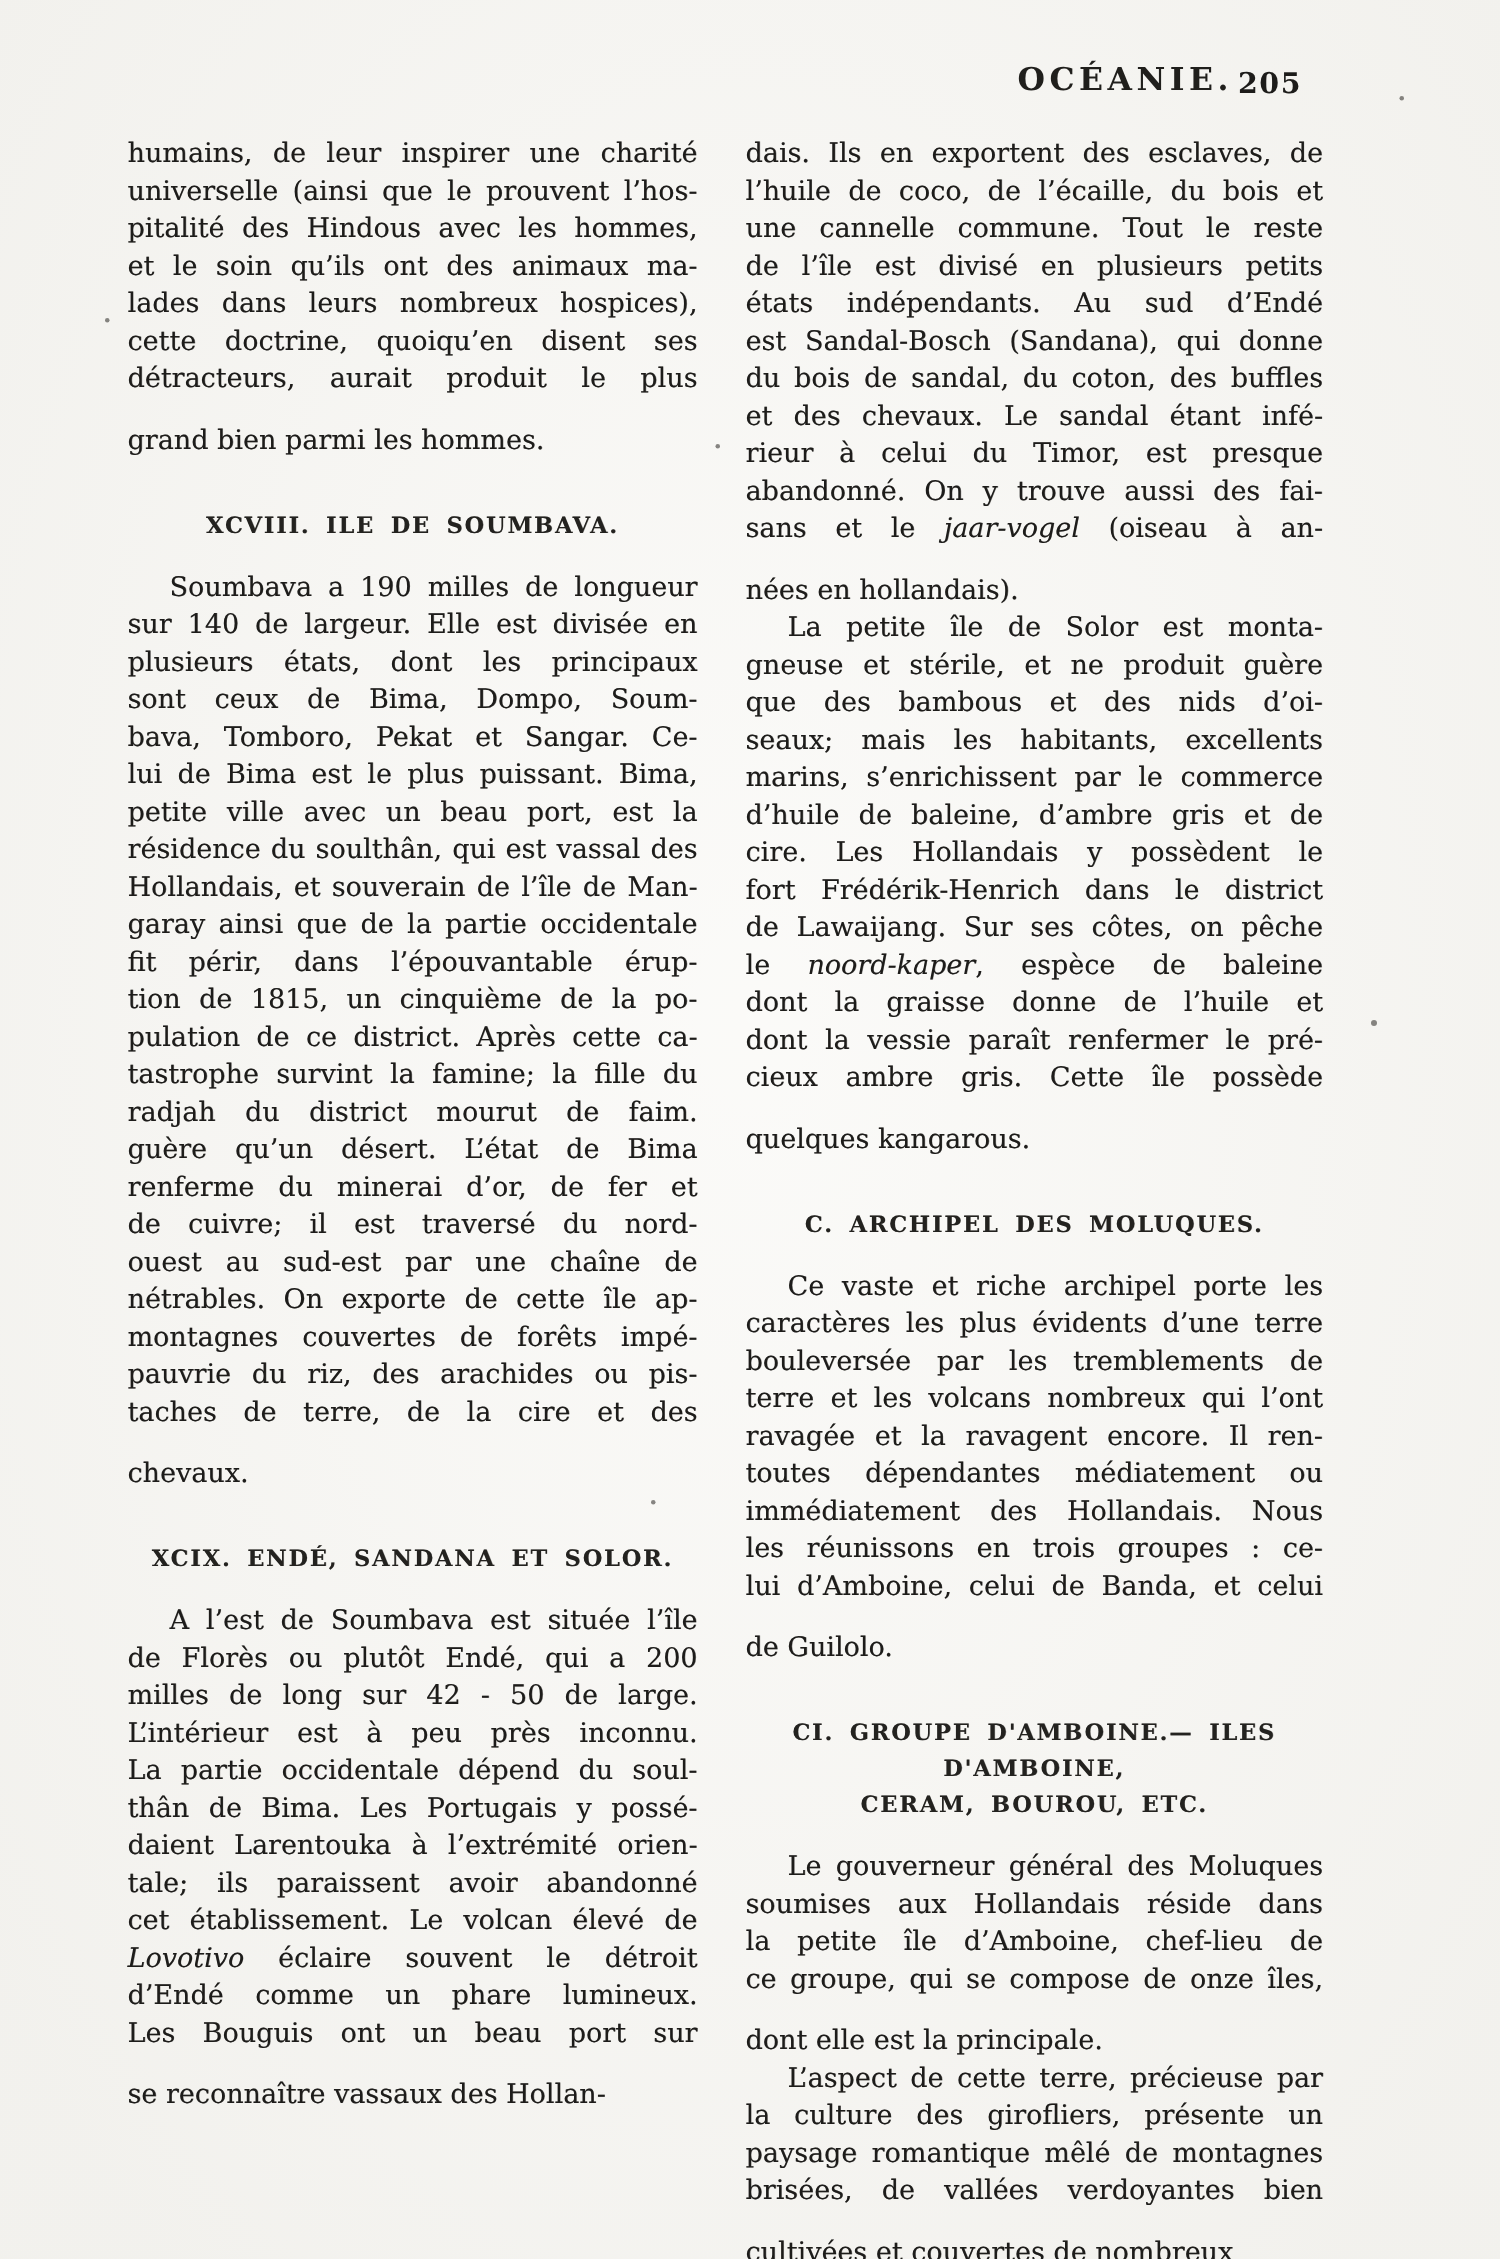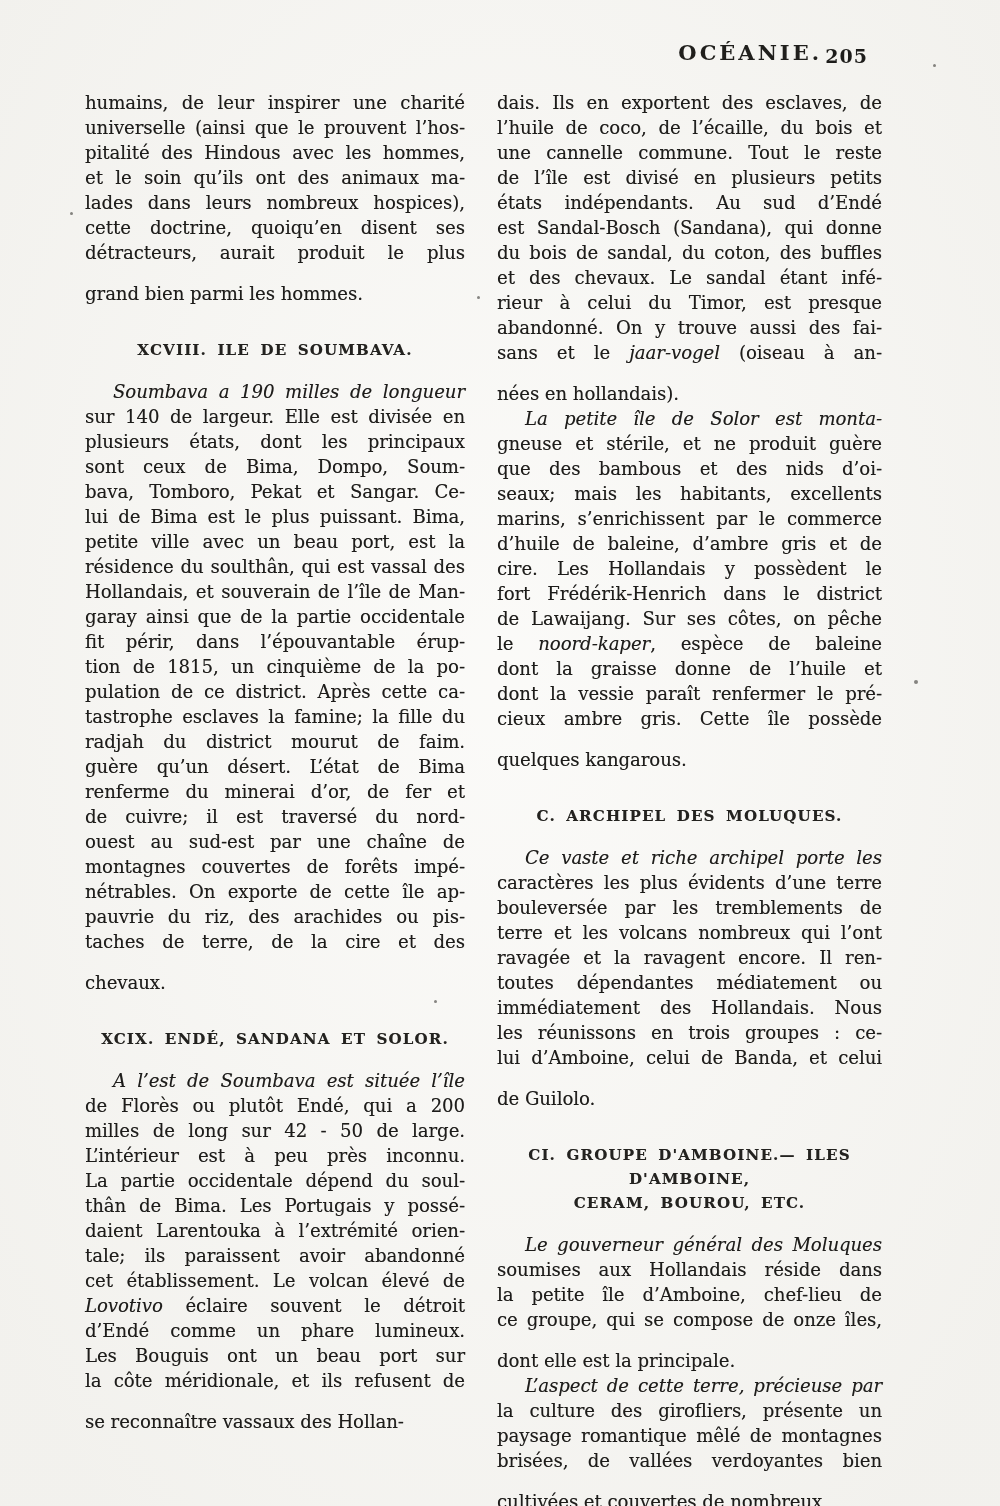--- a/index.html
+++ b/index.html
@@ -70,21 +70,21 @@
     font-size: 18px;
     line-height: 25px;
     height: 25px;
     text-align: justify;
     text-align-last: justify;
     white-space: normal;
     overflow: visible;
     color: #1d1c1a;
     text-shadow: 0.25px 0.25px 0.35px rgba(20,18,15,0.45);
   }
-  .line.indent { text-indent: 28px; font-style: italic; }
+  .line.indent { text-indent: 28px; }
   .line.last { text-align-last: left; margin-top: 16px; }
   .line i { font-style: italic; }
 
   .block.heading {
     margin-top: 32px;
     margin-bottom: 17px;
   }
   .heading-line {
     font-size: 15px;
     line-height: 24px;
@@ -135,49 +135,48 @@
             <div class="line">sont ceux de Bima, Dompo, Soum-</div>
             <div class="line">bava, Tomboro, Pekat et Sangar. Ce-</div>
             <div class="line">lui de Bima est le plus puissant. Bima,</div>
             <div class="line">petite ville avec un beau port, est la</div>
             <div class="line">résidence du soulthân, qui est vassal des</div>
             <div class="line">Hollandais, et souverain de l’île de Man-</div>
             <div class="line">garay ainsi que de la partie occidentale</div>
             <div class="line">fit périr, dans l’épouvantable érup-</div>
             <div class="line">tion de 1815, un cinquième de la po-</div>
             <div class="line">pulation de ce district. Après cette ca-</div>
-            <div class="line">tastrophe esclaves la famine; la fille du</div>
+            <div class="line">tastrophe survint la famine; la fille du</div>
             <div class="line">radjah du district mourut de faim.</div>
             <div class="line">guère qu’un désert. L’état de Bima</div>
             <div class="line">renferme du minerai d’or, de fer et</div>
             <div class="line">de cuivre; il est traversé du nord-</div>
             <div class="line">ouest au sud-est par une chaîne de</div>
+            <div class="line">nétrables. On exporte de cette île ap-</div>
             <div class="line">montagnes couvertes de forêts impé-</div>
-            <div class="line">nétrables. On exporte de cette île ap-</div>
             <div class="line">pauvrie du riz, des arachides ou pis-</div>
             <div class="line">taches de terre, de la cire et des</div>
             <div class="line last">chevaux.</div>
           </div>
           <div class="block heading">
             <div class="heading-line">XCIX. ENDÉ, SANDANA ET SOLOR.</div>
           </div>
           <div class="block paragraph">
             <div class="line indent">A l’est de Soumbava est située l’île</div>
             <div class="line">de Florès ou plutôt Endé, qui a 200</div>
             <div class="line">milles de long sur 42 - 50 de large.</div>
             <div class="line">L’intérieur est à peu près inconnu.</div>
             <div class="line">La partie occidentale dépend du soul-</div>
             <div class="line">thân de Bima. Les Portugais y possé-</div>
             <div class="line">daient Larentouka à l’extrémité orien-</div>
             <div class="line">tale; ils paraissent avoir abandonné</div>
             <div class="line">cet établissement. Le volcan élevé de</div>
             <div class="line"><i>Lovotivo</i> éclaire souvent le détroit</div>
             <div class="line">d’Endé comme un phare lumineux.</div>
             <div class="line">Les Bouguis ont un beau port sur</div>
-            <div class="line">la côte méridionale, et ils refusent de</div>
             <div class="line last">se reconnaître vassaux des Hollan-</div>
           </div>
         </div>
       <div class="column right" id="col-1">
           <div class="block paragraph">
             <div class="line">dais. Ils en exportent des esclaves, de</div>
             <div class="line">l’huile de coco, de l’écaille, du bois et</div>
             <div class="line">une cannelle commune. Tout le reste</div>
             <div class="line">de l’île est divisé en plusieurs petits</div>
             <div class="line">états indépendants. Au sud d’Endé</div>

